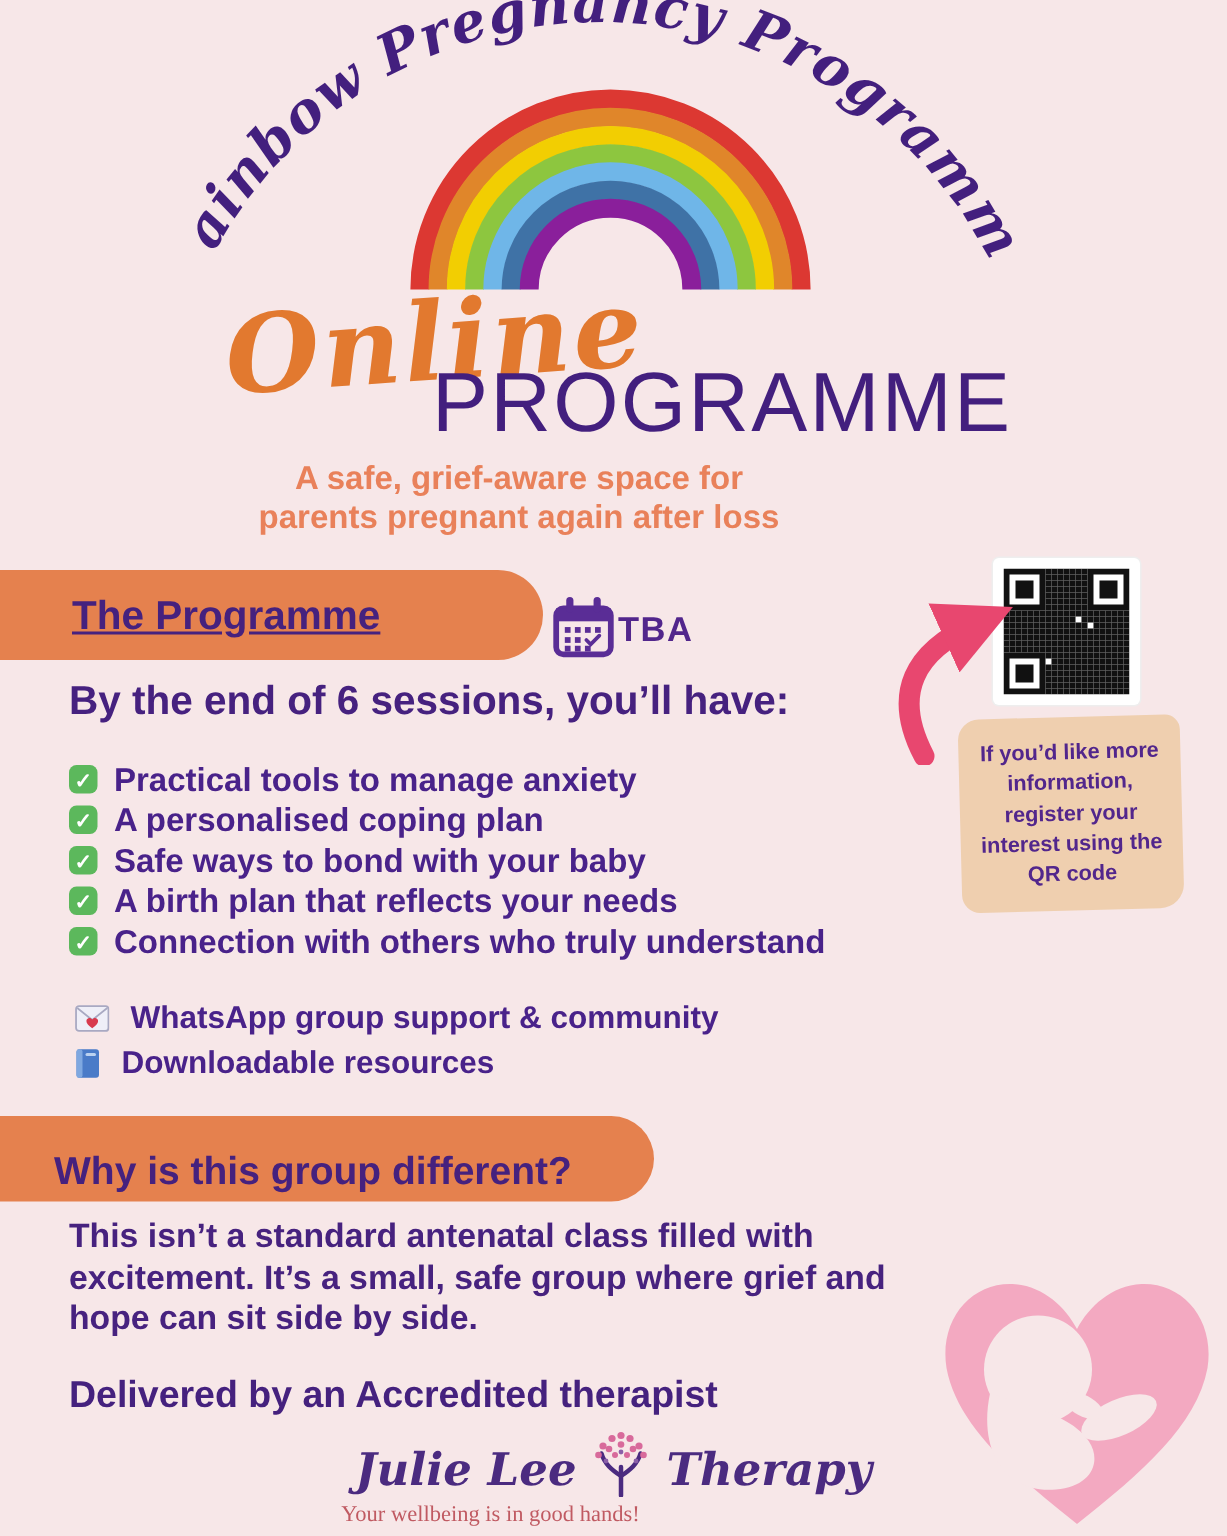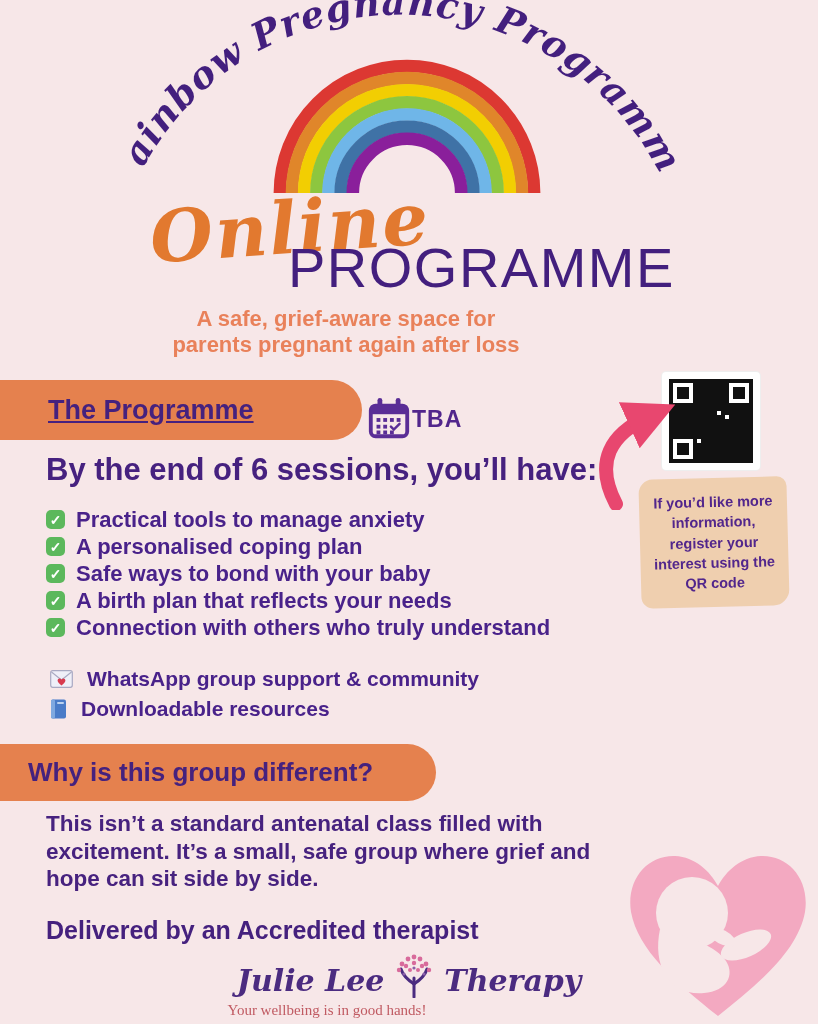--- a/index.html
+++ b/index.html
@@ -27,24 +27,24 @@
   .arrow-svg{left:594px;top:398px;}
   .note-blob{left:640px;top:478px;width:148px;background:#EFCFAF;
     border-radius:14px 10px 16px 12px;transform:rotate(-1.5deg);
     padding:14px 10px;box-sizing:border-box;}
   .note-blob .txt{font-size:14.5px;font-weight:700;color:#52268C;text-align:center;line-height:1.4;}
   
   .pill{background:#E5814E;border-radius:0 30px 30px 0;}
   .pill1{left:0;top:380px;width:362px;height:60px;text-decoration:underline;}
   .pill1 h2{margin:0;font-size:27px;font-weight:700;color:#45217E;line-height:60px;padding-left:48px;}
   .pill2{left:0;top:744px;width:436px;height:57px;border-radius:0 29px 29px 0;}
-  .pill2 h2{margin:0;font-size:26px;font-weight:700;color:#45217E;line-height:57px;padding-left:28px;}
+  .pill2 h2{margin:8px;font-size:26px;font-weight:700;color:#45217E;line-height:57px;padding-left:28px;}
   .date-row{left:366px;top:396px;display:flex;align-items:center;}
   .tba{font-size:23px;font-weight:800;letter-spacing:1px;color:#52268C;}
-  .intro{left:46px;top:452px;font-size:31px;font-weight:700;}
+  .intro{left:46px;top:452px;font-size:27px;font-weight:700;}
   
   .checklist{left:46px;top:506px;list-style:none;margin:0;padding:0;}
   .checklist li{display:flex;align-items:center;gap:11px;height:27px;font-size:22px;font-weight:700;color:#49228A;}
   .checkbox{width:19px;height:19px;background:#5CB85C;border-radius:5px;color:#fff;
     font-size:14px;font-weight:700;display:flex;align-items:center;justify-content:center;flex:0 0 auto;}
   .extras{left:50px;top:664px;}
   .extra-row{display:flex;align-items:center;gap:14px;height:30px;font-size:21px;font-weight:700;color:#49228A;}
   
   .body-par{left:46px;top:810px;width:574px;font-size:22.5px;font-weight:700;line-height:1.23;color:#47227F;}
   .delivered{left:46px;top:916px;font-size:25px;font-weight:700;color:#45217E;}

